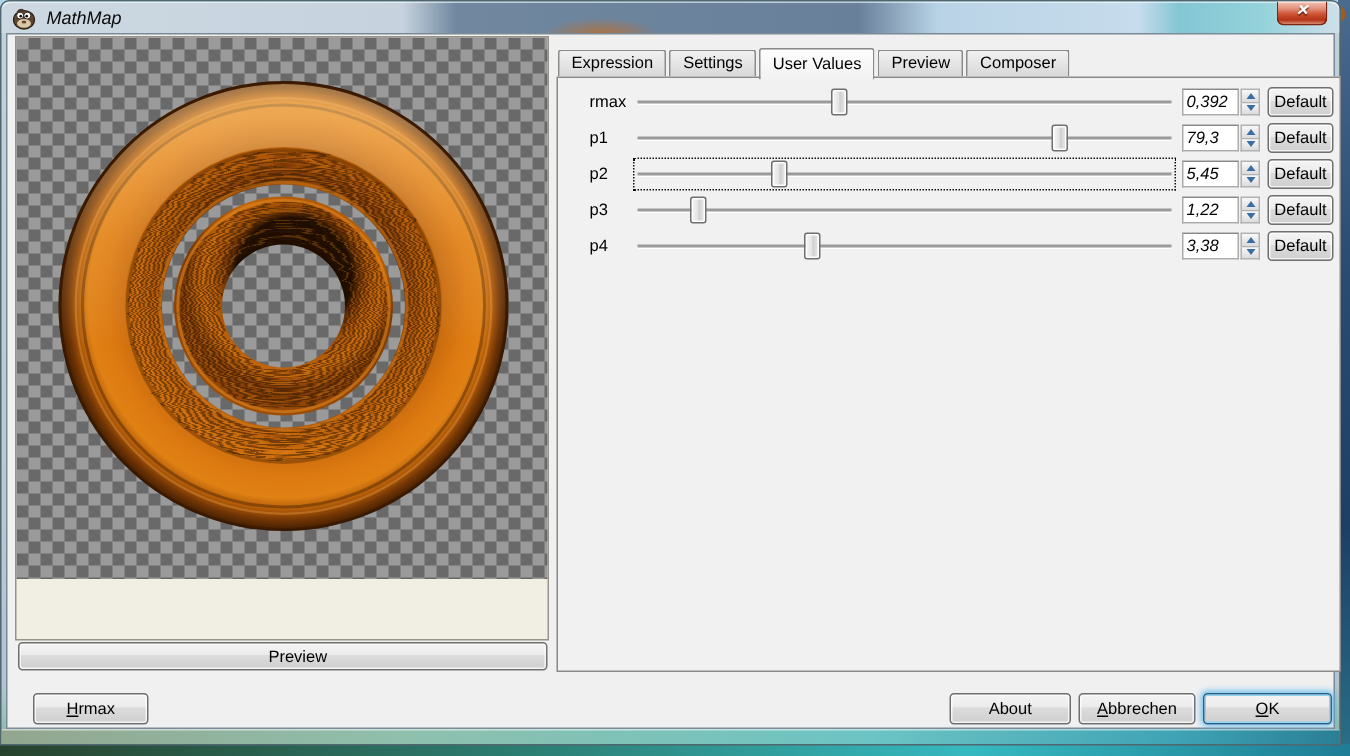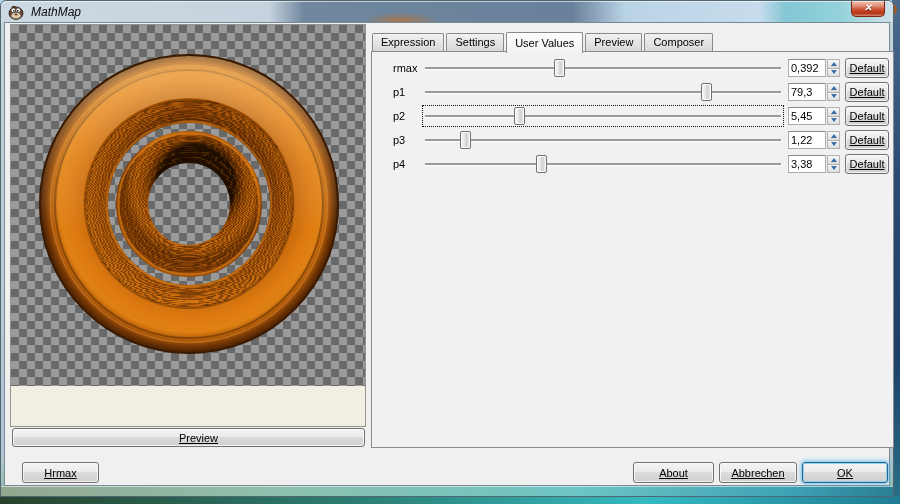--- a/index.html
+++ b/index.html
@@ -45,21 +45,21 @@
   .pv-img{position:absolute;left:0;top:0;width:354px;height:361px;overflow:hidden;
     background-image:conic-gradient(#696969 25%,#9a9a9a 0 50%,#696969 0 75%,#9a9a9a 0);
     background-size:16px 16px;}
   .pv-btn{position:absolute;left:7px;top:405px;width:353px;height:19px;padding-left:26px;}
 
   
   .btn{display:flex;align-items:center;justify-content:center;box-sizing:border-box;
     border:1px solid #707070;border-radius:3px;
     background:linear-gradient(180deg,#f4f4f4 0%,#ebebeb 45%,#dcdcdc 46%,#cfcfcf 100%);
     box-shadow:inset 0 0 0 1px rgba(255,255,255,.75);
-    font-family:"Liberation Sans",sans-serif;font-size:11px;color:#000;cursor:default;text-decoration:underline;}
+    font-family:"Liberation Sans",sans-serif;font-size:11px;color:#000;cursor:default;}
   .btn.default-focus{border-color:#2c628b;
     box-shadow:inset 0 0 0 1px #8bd5f0,0 0 4px 1px rgba(80,180,235,.85);}
 
   
   .tabs{position:absolute;left:367px;top:8px;height:21px;display:flex;align-items:center;}
   .tab{box-sizing:border-box;height:18px;padding:2px 8px 0;margin-right:2px;
     border:1px solid #8a8a8a;border-bottom:none;border-radius:2px 2px 0 0;
     background:linear-gradient(180deg,#f1f1f1,#d8d8d8);white-space:nowrap;}
   .tab.active{height:21px;padding-top:4px;background:linear-gradient(180deg,#fdfdfd,#f2f2f2);
     position:relative;z-index:3;margin-bottom:-1px;}
@@ -72,21 +72,21 @@
   .uv-label{width:30px;flex:0 0 30px;}
   .hscale{flex:1;position:relative;height:20px;margin-right:5px;}
   .hscale.focused{outline:1px dotted #111;}
   .track{position:absolute;left:2px;right:2px;top:9px;height:2px;background:#9a9a9a;
     box-shadow:0 1px 0 #fff;}
   .thumb{position:absolute;top:1px;width:11px;height:18px;margin-left:-6px;box-sizing:border-box;
     border:1px solid #6f6f6f;border-radius:2px;
     background:linear-gradient(90deg,#f7f7f7,#e4e4e4 45%,#d0d0d0 55%,#ebebeb);
     box-shadow:inset 0 0 0 1px #fff;}
   .entry{width:32px;flex:0 0 32px;height:16px;border:1px solid #ababab;border-top-color:#898989;
-    background:#fff;font-family:"Liberation Sans",sans-serif;font-size:11px;padding:0 2px;}
+    background:#fff;font-family:"Liberation Sans",sans-serif;font-size:11px;padding:0 2px;font-style:italic;}
   .spin{width:13px;flex:0 0 13px;height:18px;display:flex;flex-direction:column;margin-left:1px;}
   .spin-btn{flex:1;box-sizing:border-box;border:1px solid #b2b2b2;
     background:linear-gradient(180deg,#f8f8f8,#dcdcdc);
     display:flex;align-items:center;justify-content:center;}
   .spin-btn + .spin-btn{border-top:none;}
   .arr{width:0;height:0;border-left:3px solid transparent;border-right:3px solid transparent;}
   .arr.up{border-bottom:4px solid #3a6ea5;}
   .arr.down{border-top:4px solid #3a6ea5;}
   .default-btn{width:44px;flex:0 0 44px;height:20px;margin-left:5px;}
 

